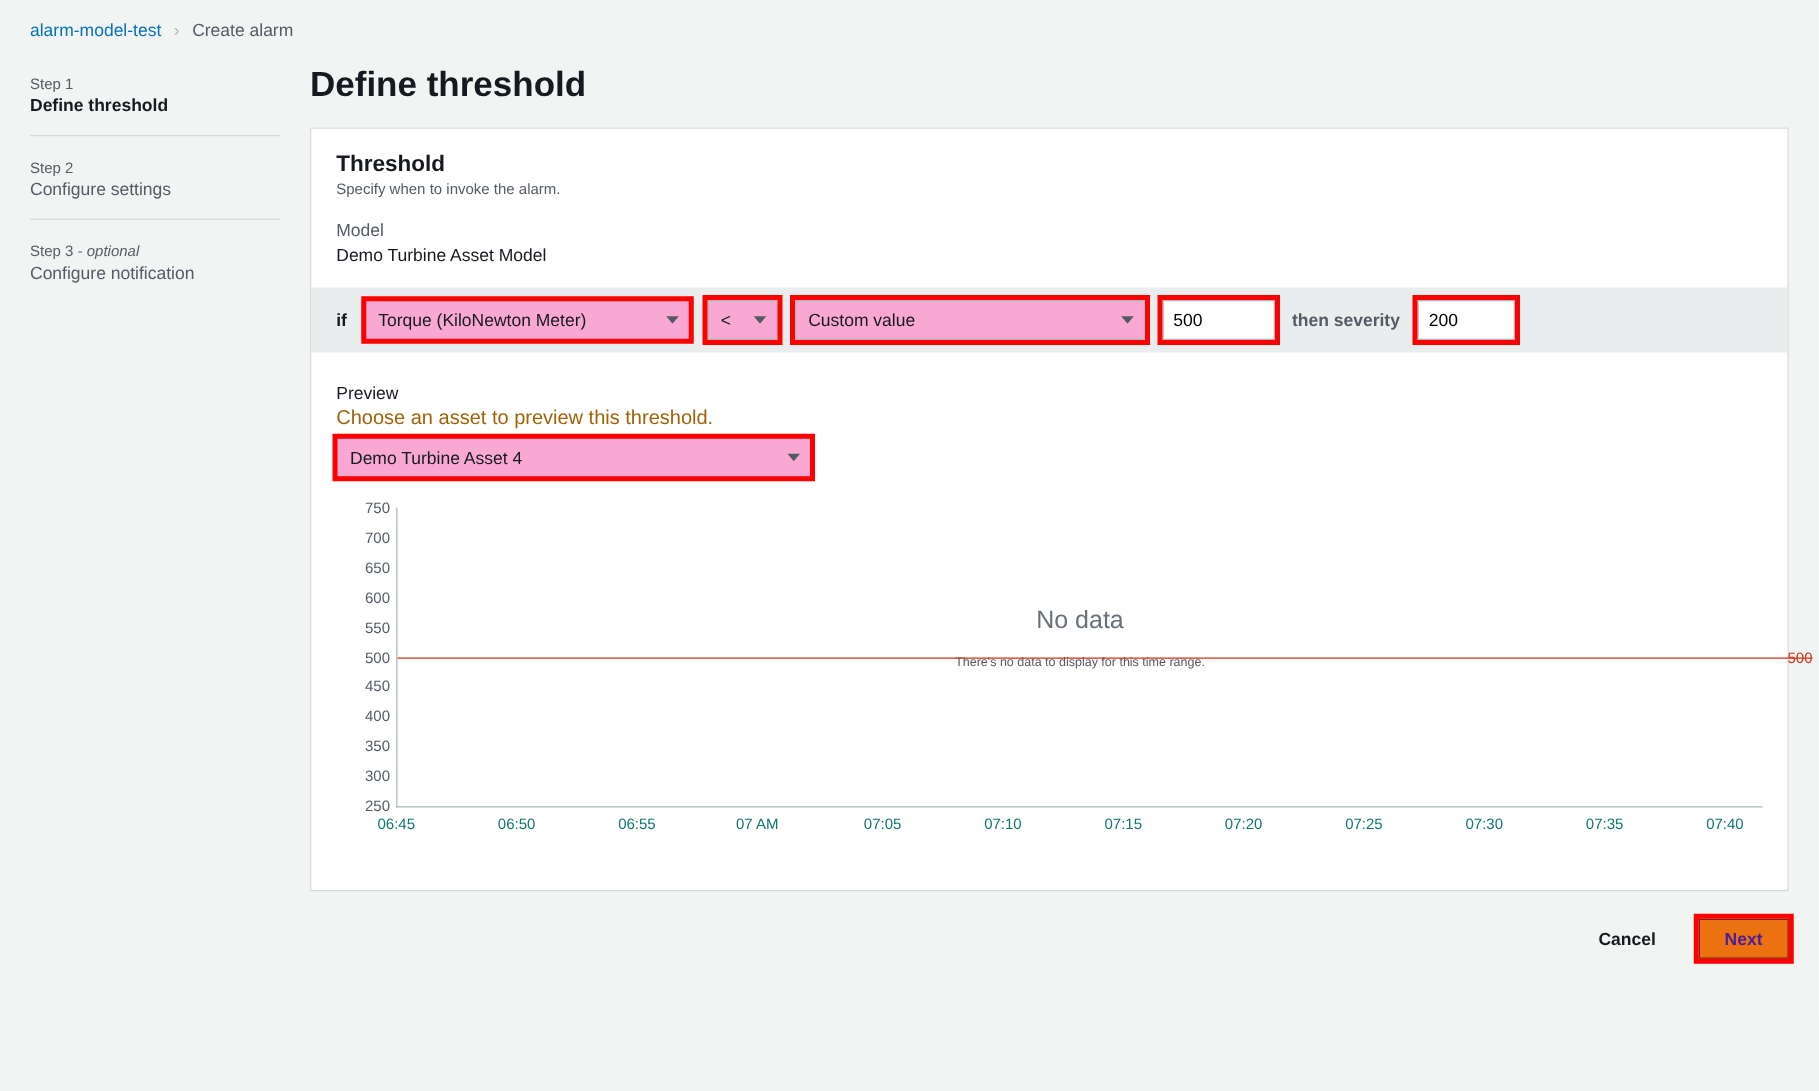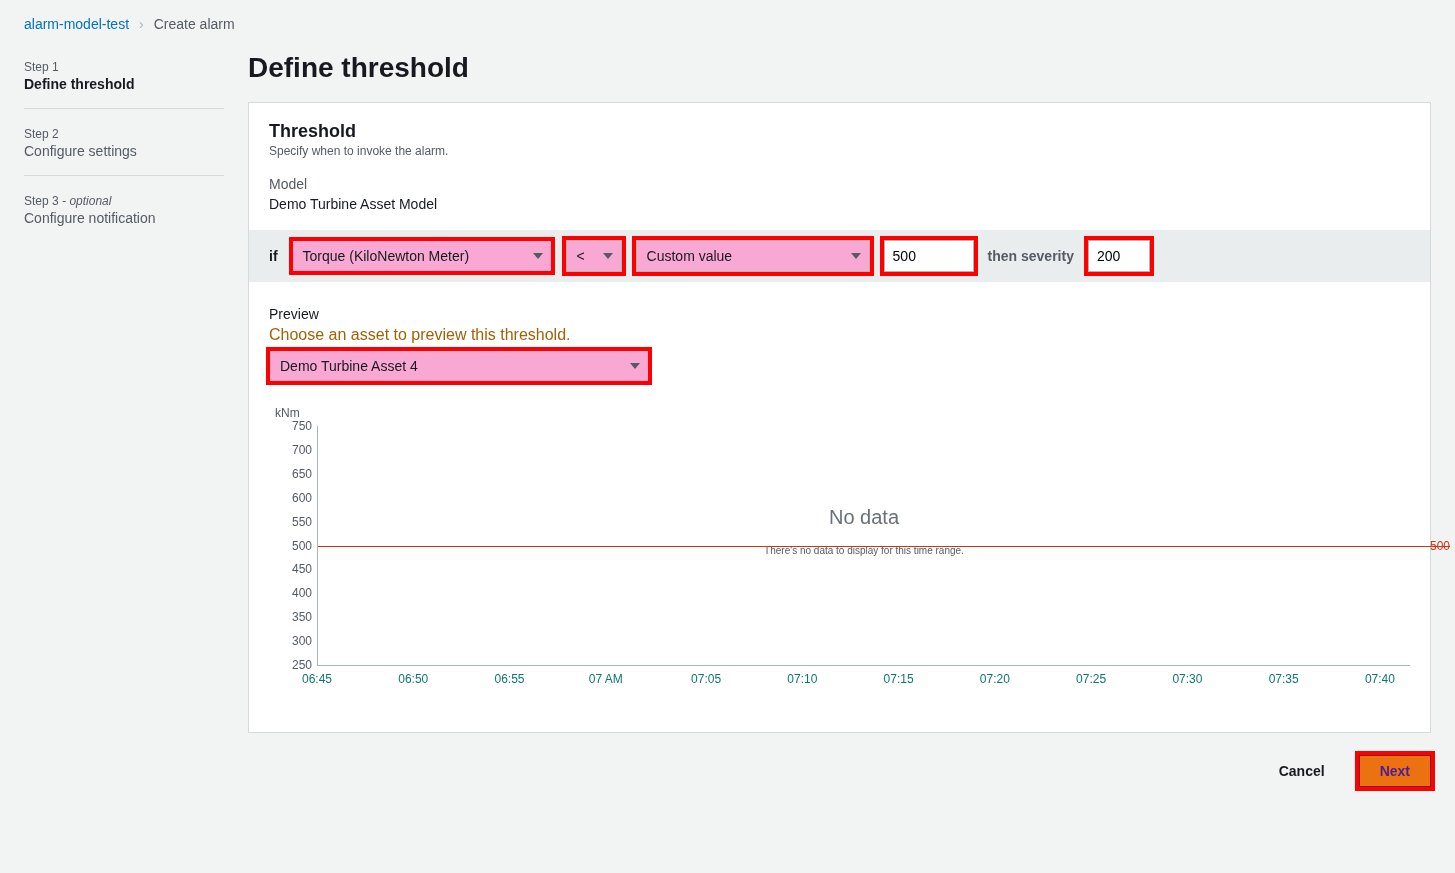--- a/index.html
+++ b/index.html
@@ -28,23 +28,23 @@
 .rule-row { background: #eaeded; padding: 10px 20px; display: flex; align-items: center; gap: 14px; margin: 0 0 24px 0; }
 .rule-row .if { font-weight: 700; font-size: 14px; }
 .rule-row .then { color: #545b64; font-size: 14px; font-weight: 700; }
 .select { position: relative; background: #f9a8d4; border: 1px solid #aab7b8; height: 32px; display: flex; align-items: center; padding: 0 28px 0 10px; font-size: 14px; cursor: pointer; }
 .select .tri { position: absolute; right: 8px; top: 50%; transform: translateY(-50%); width: 0; height: 0; border-left: 5px solid transparent; border-right: 5px solid transparent; border-top: 6px solid #545b64; }
 .input-num { background: #fff; border: 1px solid #aab7b8; height: 32px; padding: 0 8px; font-size: 14px; }
 .hl { outline: 4px solid #ff0000; outline-offset: 0px; position: relative; }
 .sel-prop { width: 260px; }
 .sel-prop.hl { outline-offset: -1px; }
 .sel-op { width: 56px; }
-.sel-cv { width: 234px; }
+.sel-cv { width: 280px; }
 .inp-thr { width: 90px; }
-.inp-sev { width: 62px; }
+.inp-sev { width: 78px; }
 .preview-sect .label-sm { color: #16191f; }
 .preview-sect .desc2 { font-size: 16px; color: #a16207; margin-bottom: 6px; }
 .sel-asset { width: 380px; margin-bottom: 24px; }
 .chart-wrap { position: relative; padding-left: 48px; padding-bottom: 28px; }
 .unit { font-size: 12px; color: #545b64; margin-bottom: 6px; margin-left: 6px; }
 .plot { position: relative; height: 240px; border-left: 1px solid #aab7b8; border-bottom: 1px solid #aab7b8; }
 .ytick { position: absolute; left: -40px; width: 34px; text-align: right; font-size: 12px; color: #545b64; transform: translateY(-50%); }
 .xticks { display: flex; justify-content: space-between; margin-top: 6px; }
 .xtick { font-size: 12px; color: #0f766e; transform: translateX(-50%); }
 .threshold-line { position: absolute; left: 0; right: -40px; height: 0; border-top: 1.5px solid #d13212; }
@@ -113,21 +113,20 @@
         </div>
 
         <div class="panel-inner preview-sect">
           <div class="label-sm">Preview</div>
           <div class="desc2">Choose an asset to preview this threshold.</div>
           <div class="select sel-asset hl" style="outline-offset:-1px;">
             <span>Demo Turbine Asset 4</span>
             <span class="tri"></span>
           </div>
 
-          <div class="unit">kNm</div>
           <div class="chart-wrap">
             <div class="plot" id="plot">
               <div class="nodata-title">No data</div>
               <div class="nodata-sub">There's no data to display for this time range.</div>
             <div class="ytick" style="top: 0%;">750</div>
                 <div class="ytick" style="top: 10%;">700</div>
                 <div class="ytick" style="top: 20%;">650</div>
                 <div class="ytick" style="top: 30%;">600</div>
                 <div class="ytick" style="top: 40%;">550</div>
                 <div class="ytick" style="top: 50%;">500</div>

